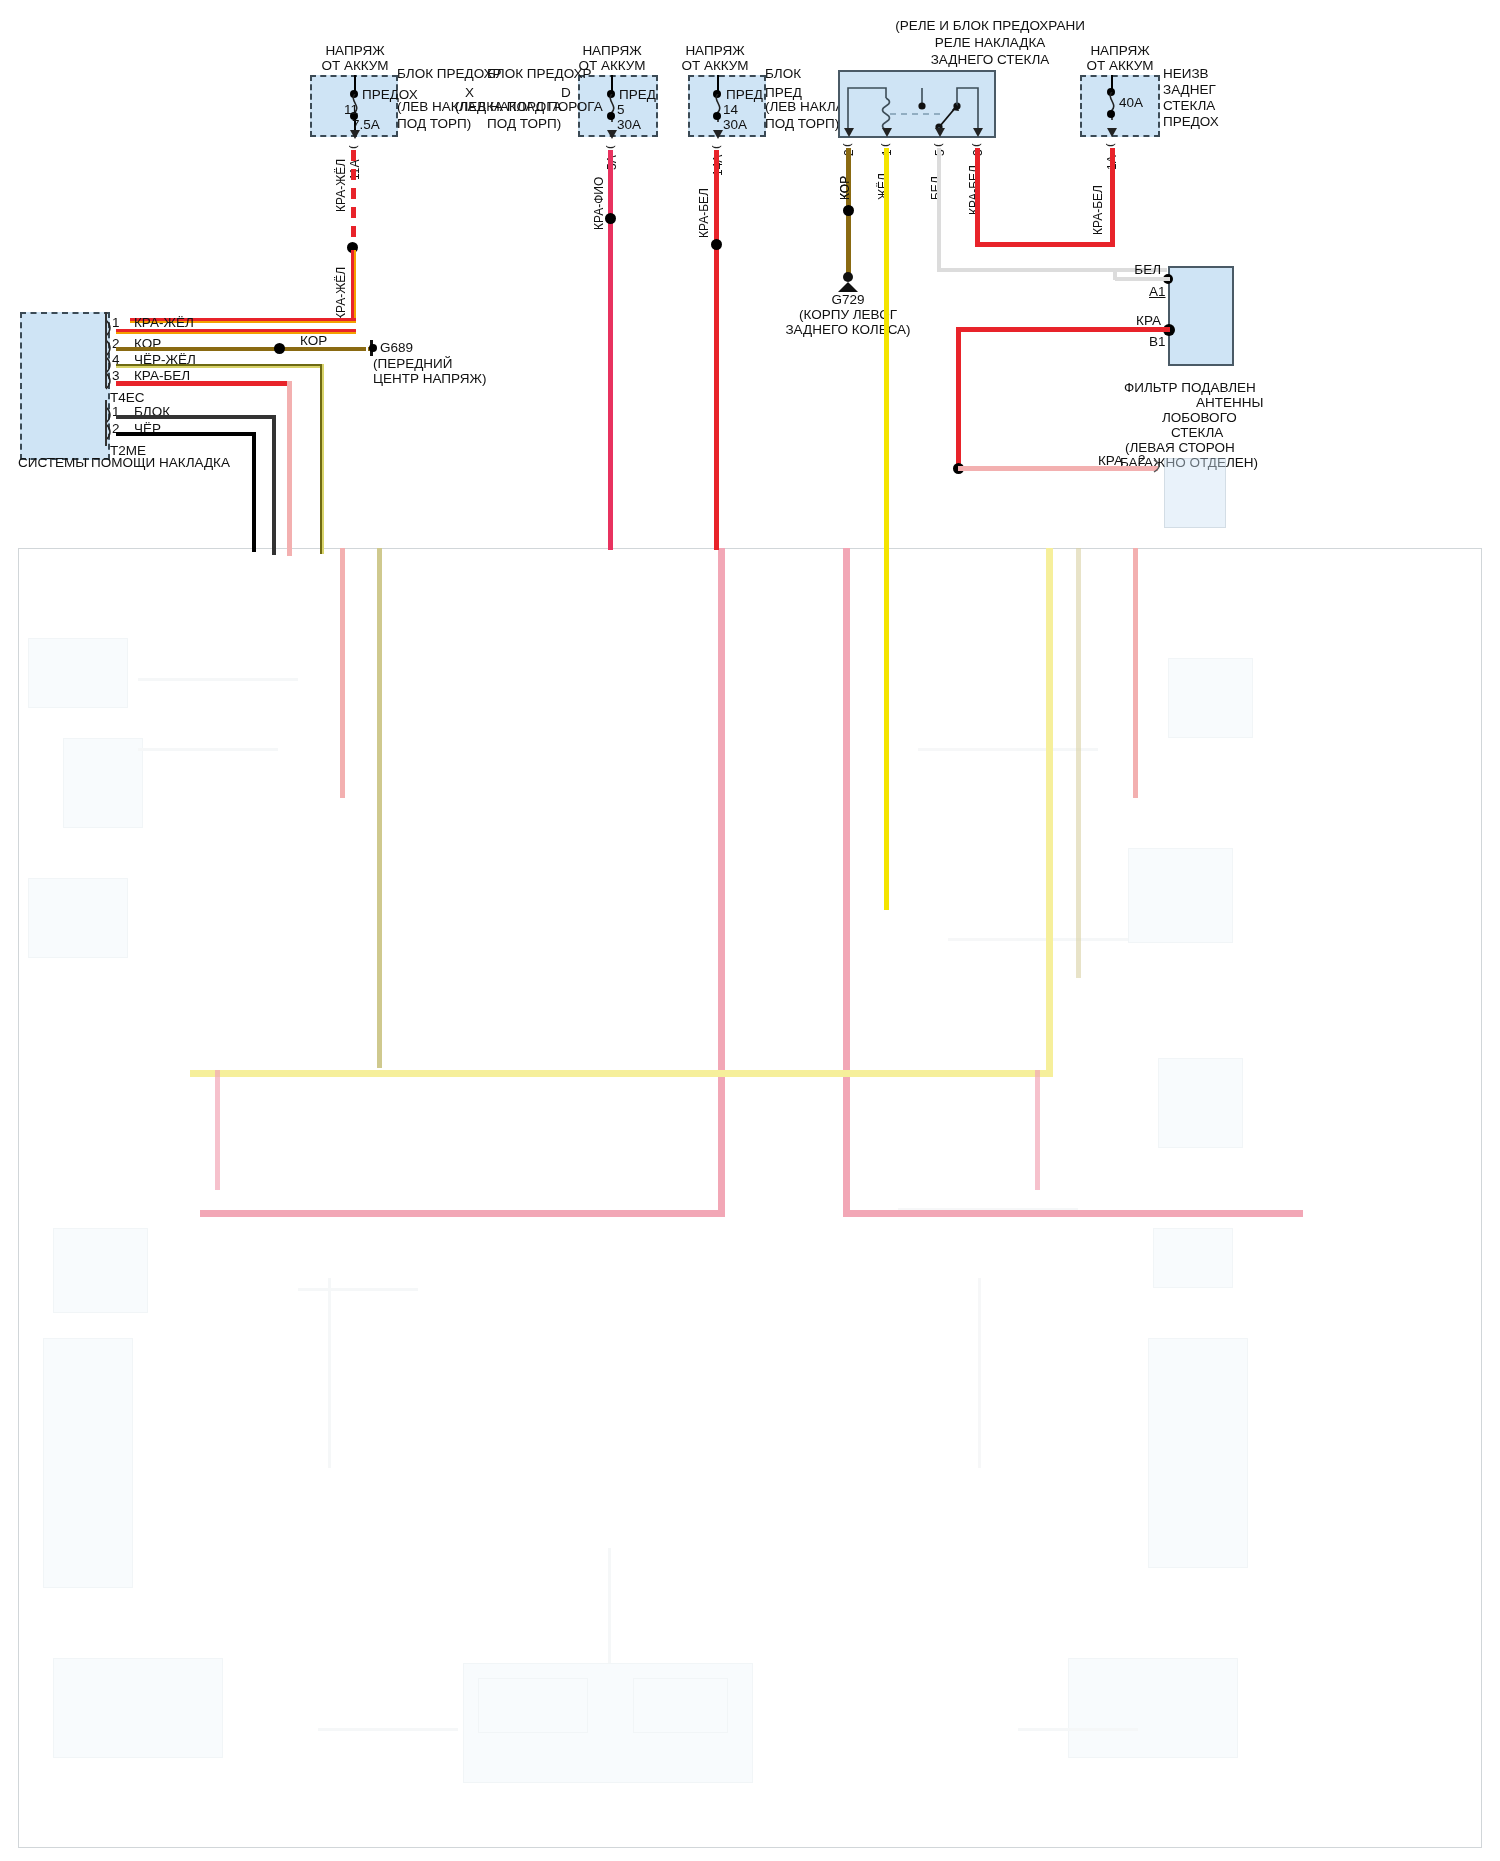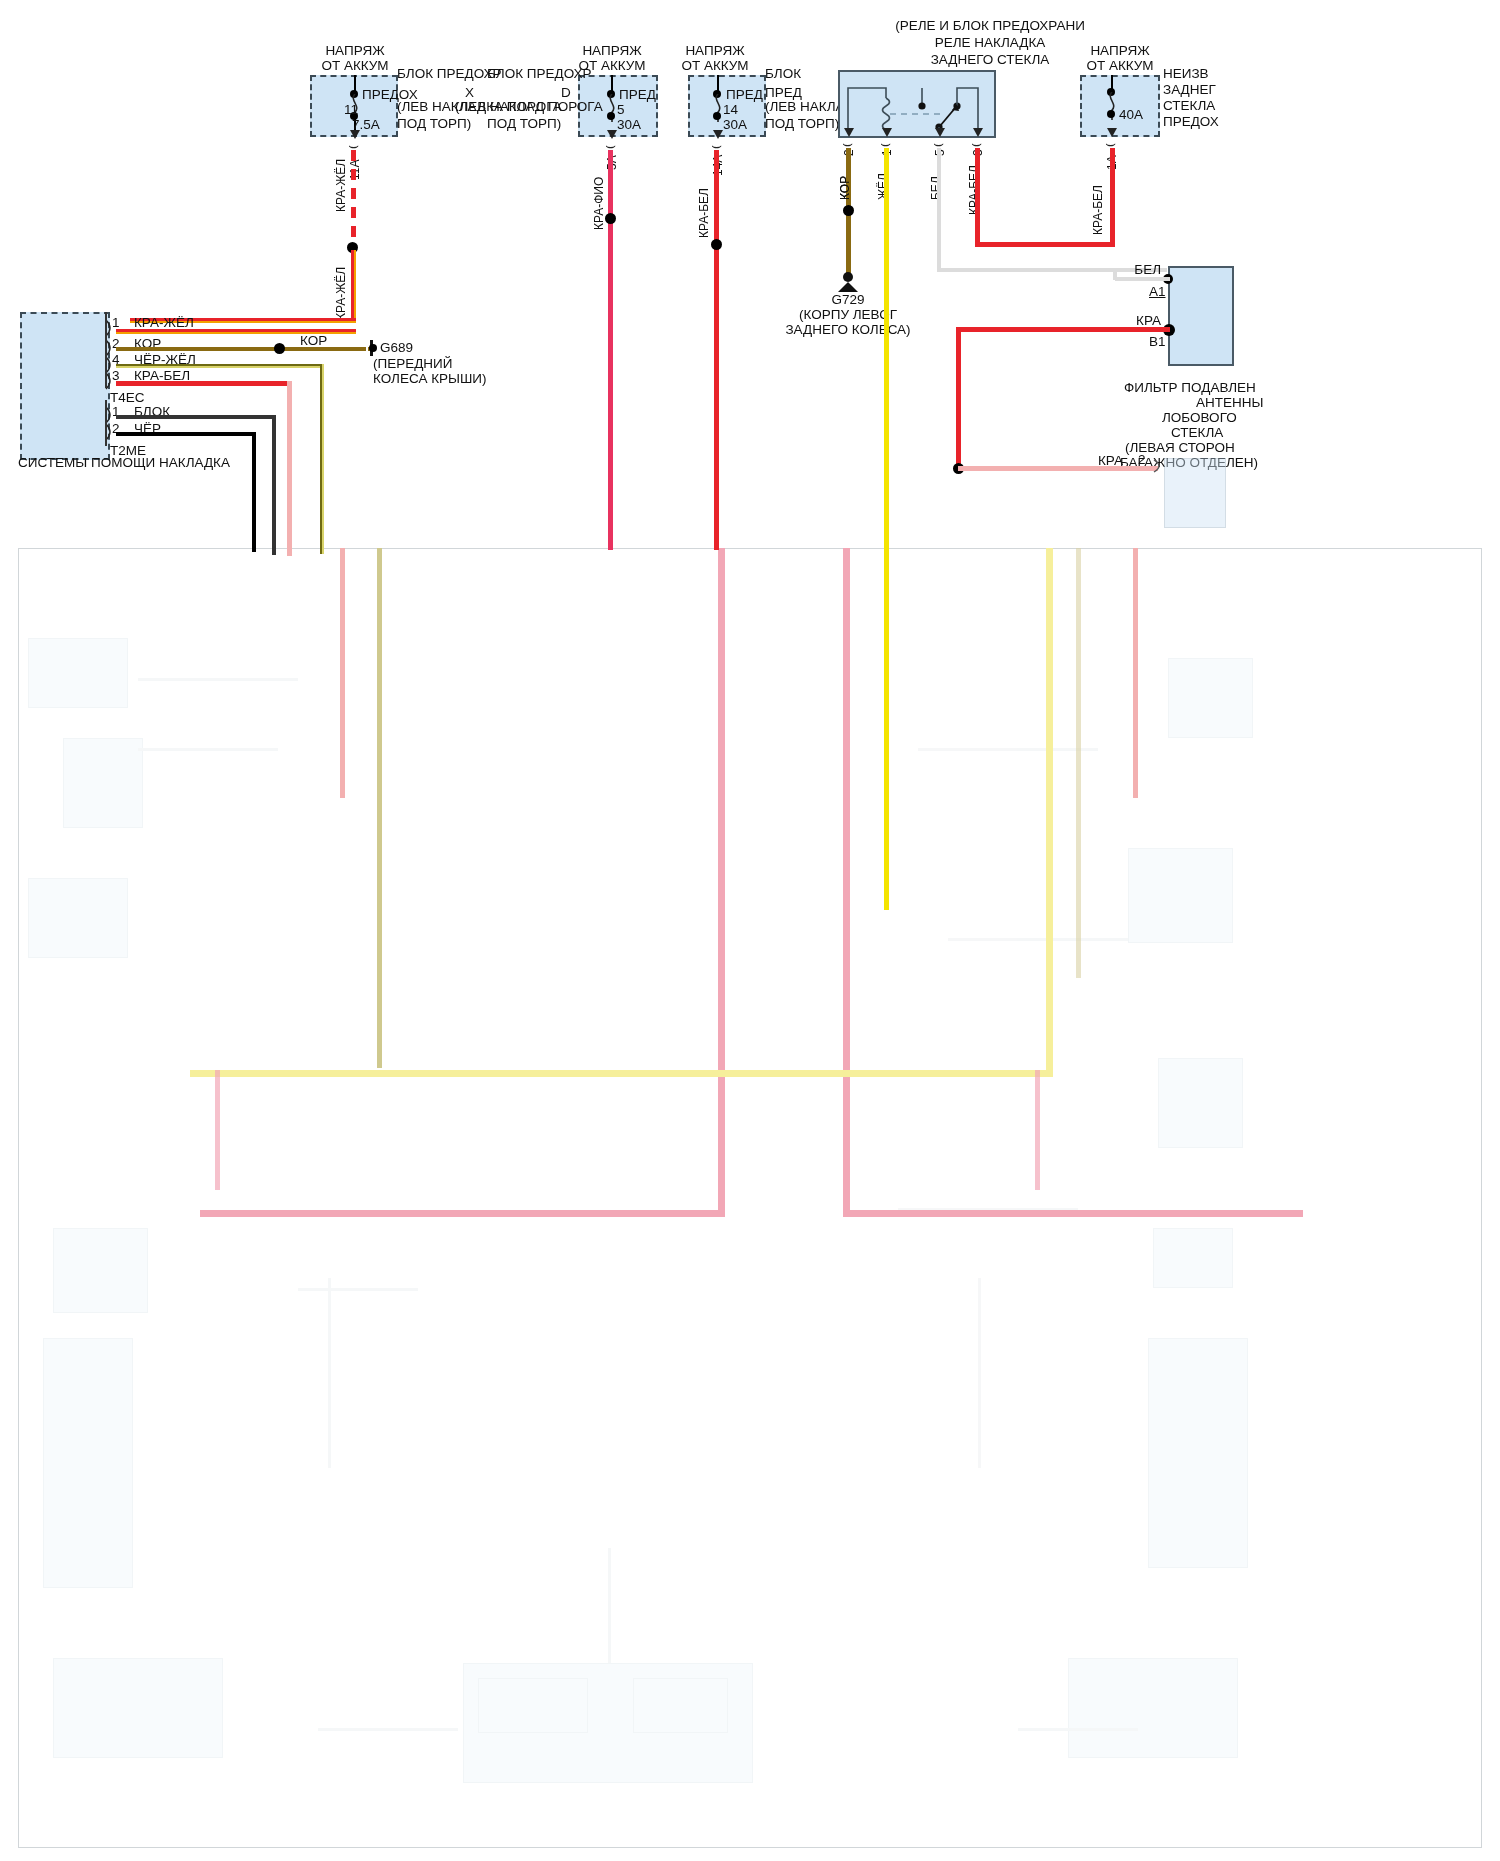--- a/index.html
+++ b/index.html
@@ -245,21 +245,21 @@
   <div class="txt c" style="left:1050px;top:58px;width:140px;">ОТ АККУМ</div>
 
   <div class="box-dash" style="left:1080px;top:75px;width:80px;height:62px;"></div>
   <div class="wire w-blk" style="left:1111px;top:75px;width:1.6px;height:18px;"></div>
   <div class="dot" style="left:1107px;top:88px;width:8px;height:8px;"></div>
   <svg class="fuse-s" style="left:1106px;top:92px;" viewBox="0 0 12 28">
     <path d="M6 0 C0 6 12 12 6 18 L6 28" stroke="#222" fill="none" stroke-width="1.6"></path>
   </svg>
   <div class="dot" style="left:1107px;top:110px;width:8px;height:8px;"></div>
   <div class="arrowdown" style="left:1107px;top:128px;"></div>
-  <div class="txt" style="left:1119px;top:95px;margin-top:12px;">40A</div>
+  <div class="txt" style="left:1119px;top:95px;">40A</div>
 
   <div class="txt" style="left:1163px;top:66px;">НЕИЗВ</div>
   <div class="txt" style="left:1163px;top:82px;">ЗАДНЕГ</div>
   <div class="txt" style="left:1163px;top:98px;">СТЕКЛА</div>
   <div class="txt" style="left:1163px;top:114px;">ПРЕДОХ</div>
 
   <div class="cup" style="left:1105px;top:134px;">⌣</div>
   <div class="vtxt" style="left:1105px;top:170px;">1A</div>
   <div class="vtxt" style="left:1091px;top:235px;">КРА-БЕЛ</div>
   <div class="wire" style="left:1110px;top:148px;width:5px;height:99px;background:#e8232a;"></div>
@@ -317,21 +317,21 @@
   <div class="wire" style="left:252px;top:432px;width:4px;height:120px;background:#000;"></div>
 
   <div class="dot" style="left:274px;top:343px;width:11px;height:11px;"></div>
   <div class="txt" style="left:300px;top:333px;">КОР</div>
   <div class="abs" style="left:340px;top:347px;width:30px;height:4px;
        background:repeating-linear-gradient(90deg,#8a6a12 0 8px, transparent 8px 14px);"></div>
   <div class="abs" style="left:370px;top:340px;width:2.5px;height:16px;background:#111;"></div>
   <div class="dot" style="left:369px;top:344px;width:8px;height:8px;"></div>
   <div class="txt" style="left:380px;top:340px;">G689</div>
   <div class="txt" style="left:373px;top:356px;">(ПЕРЕДНИЙ</div>
-  <div class="txt" style="left:373px;top:371px;">КОЛЕСА КРЫШИ)</div>
+  <div class="txt" style="left:373px;top:371px;">ЦЕНТР НАПРЯЖ)</div>
 
   <div class="box-solid" style="left:1168px;top:266px;width:66px;height:100px;"></div>
 
   <div class="txt r" style="left:1075px;top:262px;width:86px;">БЕЛ</div>
   <div class="dot" style="left:1163px;top:274px;width:10px;height:10px;"></div>
   <div class="txt" style="left:1149px;top:284px;text-decoration:underline;">A1</div>
 
   <div class="txt r" style="left:1075px;top:313px;width:86px;">КРА</div>
   <div class="dot" style="left:1163px;top:324px;width:12px;height:12px;"></div>
   <div class="txt" style="left:1149px;top:334px;">B1</div>

